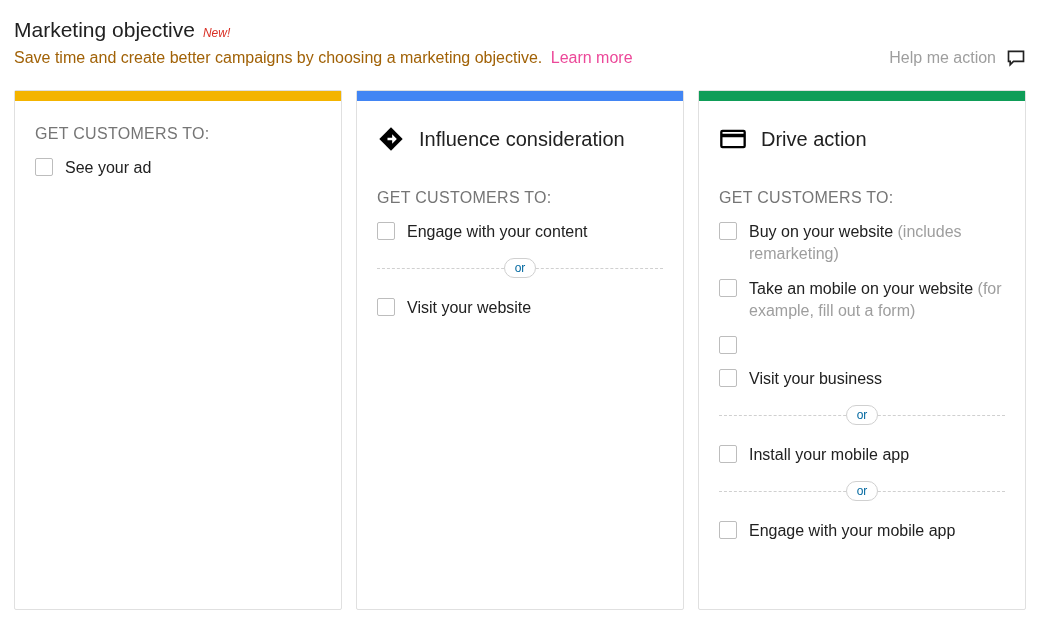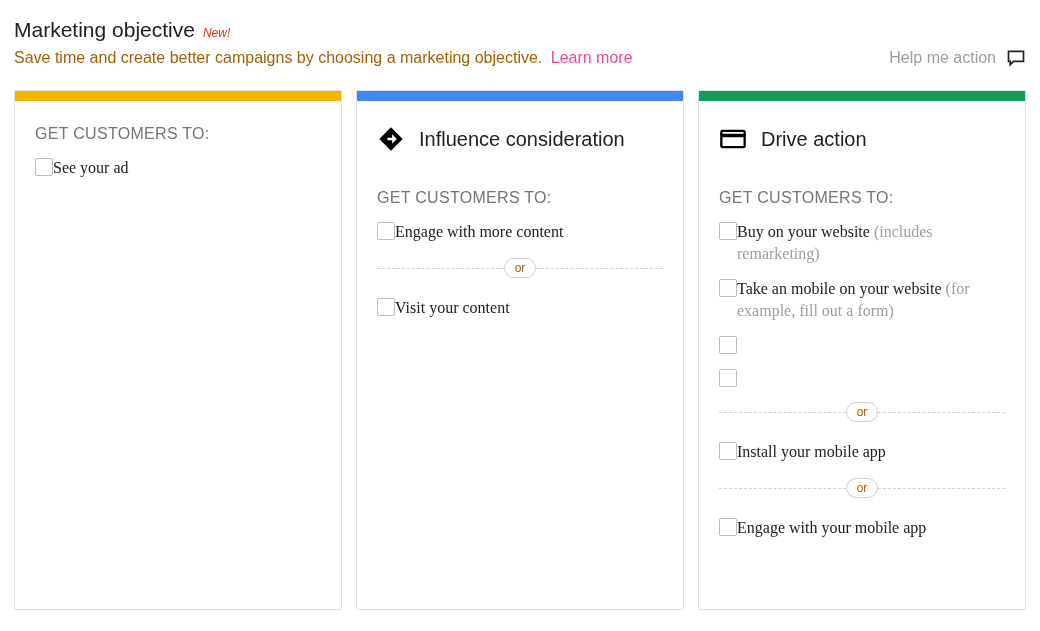--- a/index.html
+++ b/index.html
@@ -86,25 +86,25 @@
     }
     .section-label {
       font-size: 16px;
       letter-spacing: 0.3px;
       color: #757575;
       margin-bottom: 14px;
     }
     .opt {
       display: flex;
       align-items: flex-start;
+      gap: 12px;
       font-size: 16px;
       color: #212121;
       margin-bottom: 14px;
       cursor: pointer;
-      font-family: Liberation Serif, serif;
     }
     .opt .box {
       flex: 0 0 18px;
       width: 18px;
       height: 18px;
       border: 1.5px solid #bdbdbd;
       border-radius: 2px;
       background: #fff;
       margin-top: 1px;
     }
@@ -122,21 +122,21 @@
       content: "";
       position: absolute;
       left: 0; right: 0;
       top: 50%;
       border-top: 1.5px dashed #d0d0d0;
     }
     .or-pill {
       position: relative;
       background: #fff;
       border: 1.5px solid #d0d0d0;
-      color: #a16207;
+      color: #0369a1;
       font-size: 12px;
       padding: 2px 10px;
       border-radius: 12px;
     }
     .icon { display: inline-flex; }
   </style>
 </head>
 <body>
 
 <div class="header-row">
@@ -181,30 +181,30 @@
               <path d="M12 2l10 10-10 10L2 12 12 2z"></path>
               <path d="M13 8l4 4-4 4v-3H9v-2h4V8z" fill="#fff"></path>
             </svg>
         </span>
         <span class="card-head-title">Influence consideration</span>
       </div>
       <div class="section-label">GET CUSTOMERS TO:</div>
 
       <div class="opt">
         <span class="box"></span>
-        <span class="lbl">Engage with more content</span>
+        <span class="lbl">Engage with your content</span>
       </div>
 
       <div class="or-divider">
         <span class="or-pill">or</span>
       </div>
 
       <div class="opt">
         <span class="box"></span>
-        <span class="lbl">Visit your content</span>
+        <span class="lbl">Visit your website</span>
       </div>
     </div>
   </div>
 
   <div class="card">
     <div class="card-top top-green"></div>
     <div class="card-body">
       <div class="card-head">
         <span class="icon">
           <svg width="28" height="28" viewBox="0 0 24 24" fill="none" stroke="#000" stroke-width="2">
@@ -226,20 +226,21 @@
         <span class="box"></span>
         <span class="lbl">
           <span>Take an mobile on your website</span><span class="hint"> (for example, fill out a form)</span>
         </span>
       </div>
       <div class="opt">
         <span class="box"></span>
       </div>
       <div class="opt">
         <span class="box"></span>
+        <span class="lbl">Visit your business</span>
       </div>
 
       <div class="or-divider">
         <span class="or-pill">or</span>
       </div>
 
       <div class="opt">
         <span class="box"></span>
         <span class="lbl">Install your mobile app</span>
       </div>

